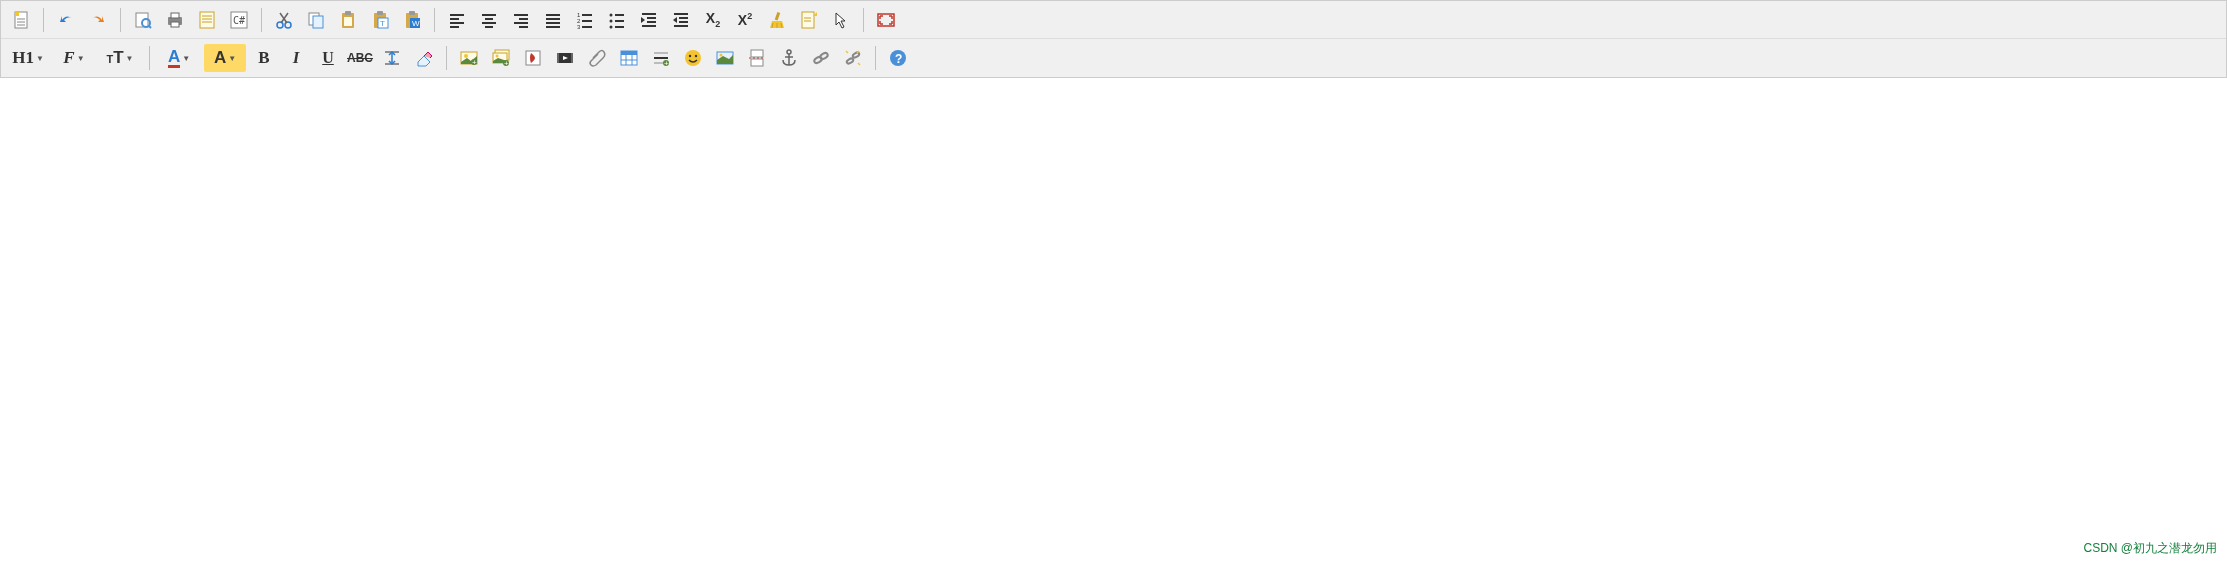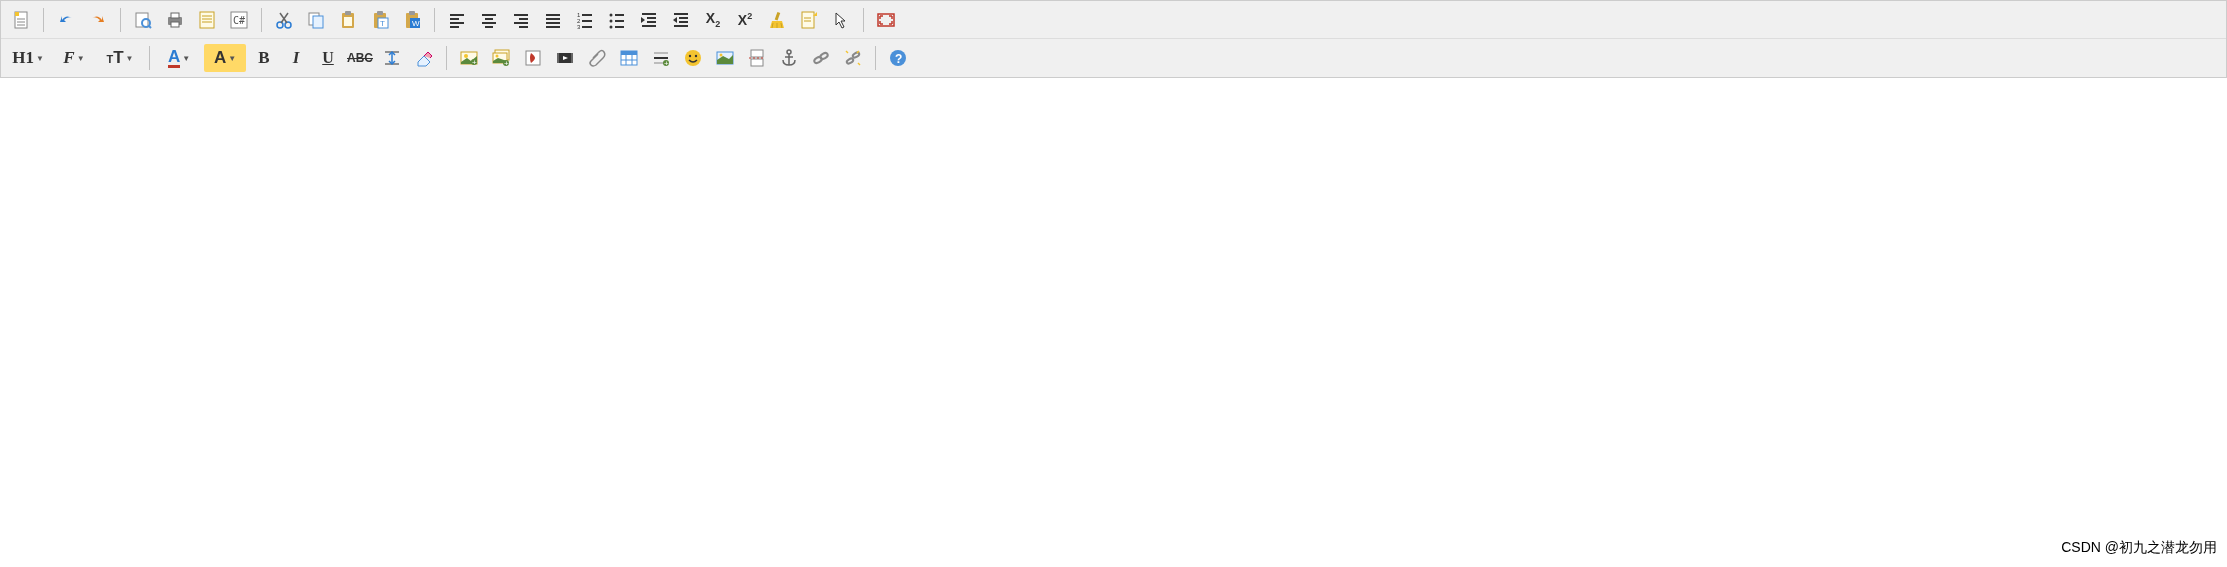--- a/index.html
+++ b/index.html
@@ -7,21 +7,21 @@
 .toolbar-container { border: 1px solid #ccc; background: #f0f0f0; }
 .toolbar-row { display: flex; align-items: center; height: 38px; padding: 0 4px; border-bottom: 1px solid #ddd; }
 .toolbar-row:last-child { border-bottom: none; }
 .tb-btn { width: 28px; height: 28px; display: flex; align-items: center; justify-content: center; cursor: pointer; border-radius: 2px; margin: 0 2px; position: relative; }
 .tb-btn.wide { width: 42px; align-items: center; }
 .tb-btn.highlight { background: #ffd966; }
 .separator { width: 1px; height: 24px; background: #c0c0c0; margin: 0 6px; }
 .dropdown-arrow { font-size: 8px; color: #555; margin-left: 2px; }
 .label-text { font-size: 17px; font-weight: bold; color: #333; font-family: Georgia, serif; }
 .editor-area { height: 460px; background: #fff; }
-.watermark { position: absolute; right: 10px; bottom: 10px; color: #000000; font-size: 14px; font-family: "Microsoft YaHei", sans-serif; }
+.watermark { position: absolute; right: 10px; bottom: 10px; color: #15803d; font-size: 12px; font-family: "Microsoft YaHei", sans-serif; }
 svg { width: 20px; height: 20px; }
 </style>
 </head>
 <body>
 
 <div class="toolbar-container">
 
   <div class="toolbar-row">
     <div class="tb-btn">
       <svg viewBox="0 0 20 20">

